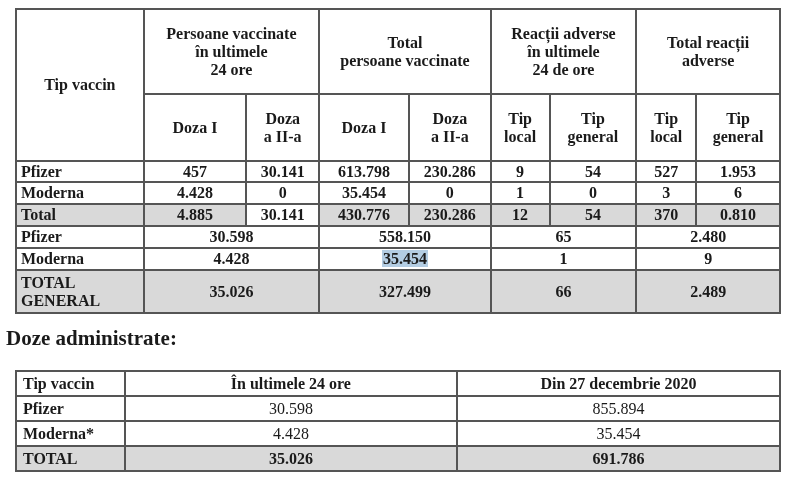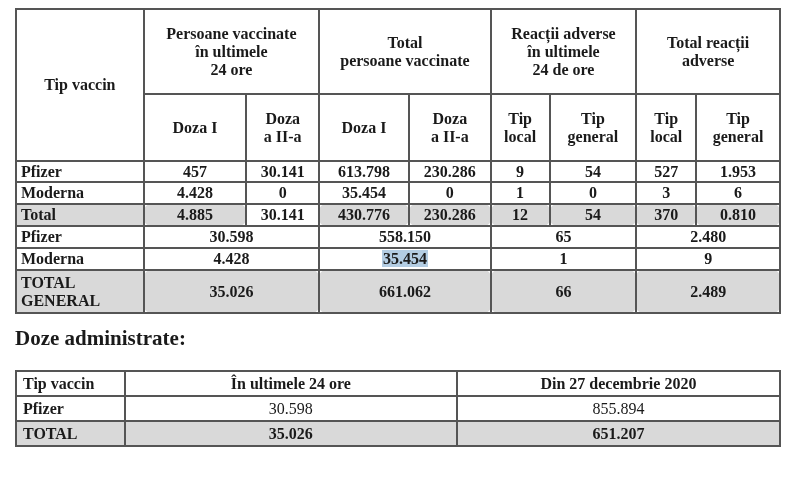--- a/index.html
+++ b/index.html
@@ -7,26 +7,26 @@
     width: 800px; height: 485px; background: #ffffff; position: relative;
     font-family: "Liberation Serif", "DejaVu Serif", serif; color: #1a1a1a;
     overflow: hidden;
   }
   table { border-collapse: collapse; position: absolute; }
   td, th { border: 2px solid #555; padding: 0; text-align: center; vertical-align: middle; }
   #t1 { left: 15px; top: 8px; width: 766px; }
   #t1 th { font-weight: bold; font-size: 16px; line-height: 18px; }
   #t1 td { font-size: 16px; line-height: 18px; font-weight: bold; }
   #t1 .lbl { text-align: left; padding-left: 4px; font-weight: bold; }
-  #t1 .b { font-weight: bold; border-radius: 7px; }
+  #t1 .b { font-weight: bold; }
   .gray td { background: #d9d9d9; }
   .gray td.nogray { background: #ffffff; }
   .hl { background: #b3cde3; padding: 0 1px; }
   #heading {
-    position: absolute; left: 15px; top: 326px; font-size: 21px; font-weight: bold; margin: 0;
+    position: absolute; left: 6px; top: 326px; font-size: 21px; font-weight: bold; margin: 0;
   }
   #t2 { left: 15px; top: 370px; width: 766px; }
   #t2 td, #t2 th { font-size: 16px; height: 23px; line-height: 18px; text-align: center; }
   #t2 th { font-weight: bold; }
   #t2 .lbl { text-align: left; padding-left: 6px; font-weight: bold; }
   #t2 .b { font-weight: bold; }
 </style>
 </head>
 <body>
 
@@ -113,21 +113,21 @@
   <tr style="height:22px">
     <td class="lbl">Moderna</td>
     <td colspan="2" class="b">4.428</td>
     <td colspan="2" class="b"><span class="hl">35.454</span></td>
     <td colspan="2" class="b">1</td>
     <td colspan="2" class="b">9</td>
   </tr>
   <tr class="gray" style="height:43px">
     <td class="lbl"><span>TOTAL</span><br><span>GENERAL</span></td>
     <td colspan="2" class="b">35.026</td>
-    <td colspan="2" class="b">661.062</td>
+    <td colspan="2" class="b">327.499</td>
     <td colspan="2" class="b">66</td>
     <td colspan="2" class="b">2.489</td>
   </tr>
 </tbody>
   </table>
 
 <h2 id="heading">Doze administrate:</h2>
 
 <table id="t2">
   <colgroup>
@@ -139,19 +139,24 @@
       <tr>
     <th class="lbl">Tip vaccin</th>
     <th>În ultimele 24 ore</th>
     <th>Din 27 decembrie 2020</th>
   </tr>
   <tr>
     <td class="lbl">Pfizer</td>
     <td>30.598</td>
     <td>855.894</td>
   </tr>
+  <tr>
+    <td class="lbl">Moderna*</td>
+    <td>4.428</td>
+    <td>35.454</td>
+  </tr>
   <tr class="gray">
     <td class="lbl">TOTAL</td>
     <td class="b">35.026</td>
-    <td class="b">651.207</td>
+    <td class="b">691.786</td>
   </tr>
 </tbody>
   </table>
 
 </body></html>

